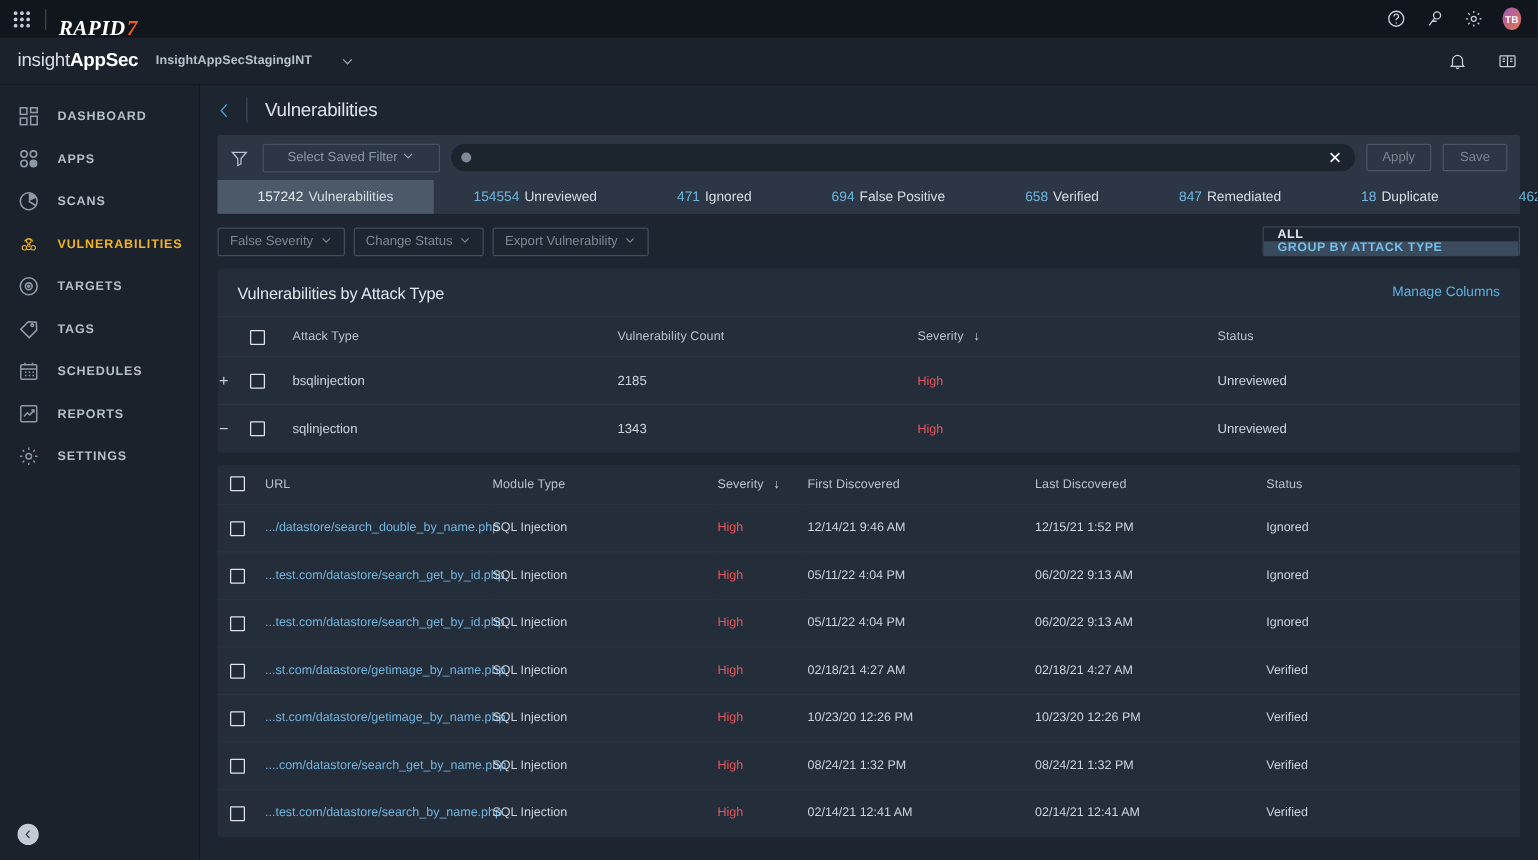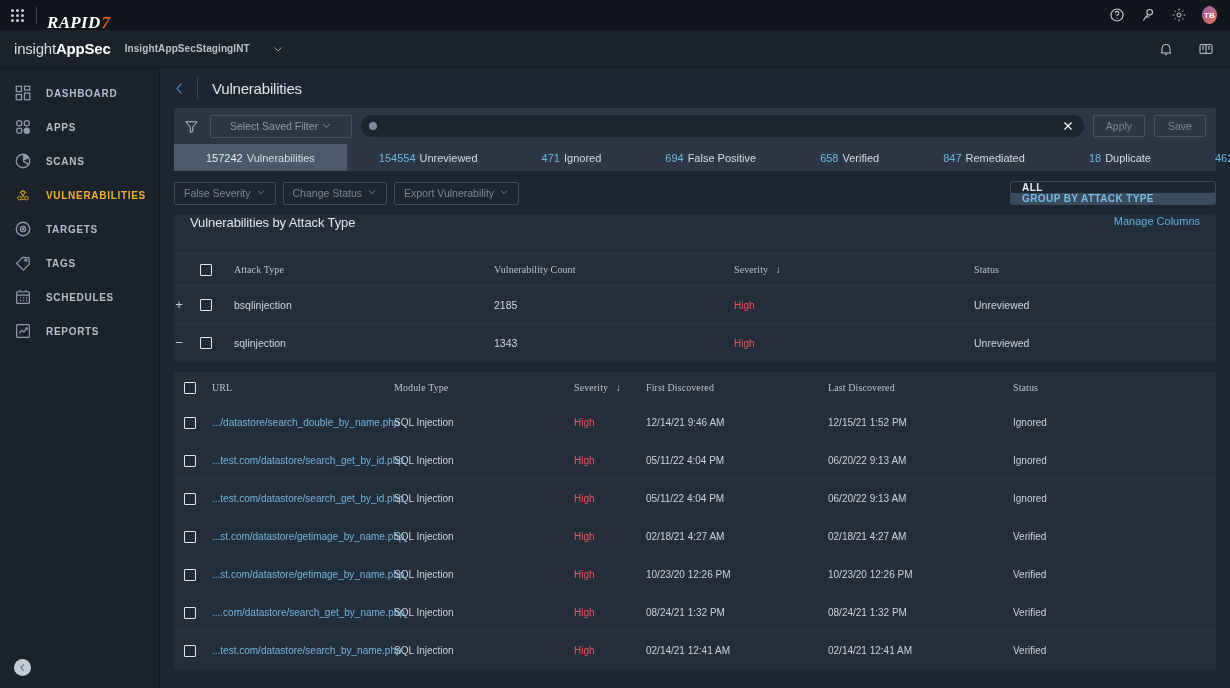--- a/index.html
+++ b/index.html
@@ -135,30 +135,30 @@
     border: 1px solid #3c4654; border-radius: 2px; overflow: hidden; flex-direction: column;
   }
   .gseg {
     display: flex; align-items: center; padding: 0 11px; font-size: 10px;
     font-weight: bold; letter-spacing: 0.4px; color: #e2e8ee; cursor: pointer;
   }
   .gseg.active { background: #3a4b5d; color: #76bde8; }
 
   
   .panel { background: #242d3a; border-radius: 2px; }
-  .panel-head { height: 38px; display: flex; padding: 0 16px; }
+  .panel-head { height: 38px; display: flex; align-items: center; padding: 0 16px; }
   .panel-title { font-size: 13px; color: #e0e6ed; letter-spacing: -0.1px; }
   .manage-cols { margin-left: auto; font-size: 11px; color: #5fb0de; cursor: pointer; }
 
   
   table { width: 100%; border-collapse: collapse; table-layout: fixed; }
   .grp-table th, .grp-table td, .det-table th, .det-table td { text-align: left; }
   .grp-table thead th, .det-table thead th {
     font-size: 10px; font-weight: normal; color: #b9c2cc; height: 32px;
-    padding: 0; letter-spacing: 0.1px; font-family: Liberation Serif, serif;
+    padding: 0; letter-spacing: 0.1px;
   }
   .grp-table tbody tr { border-top: 1px solid #2e3744; }
   .grp-table thead tr { border-top: 1px solid #2e3744; }
   .grp-table tbody td { height: 38px; font-size: 10.5px; color: #cdd5de; padding: 0; }
   .det-table tbody tr { border-top: 1px solid #2a3340; }
   .det-table tbody td { height: 38px; font-size: 10px; color: #cbd3dc; padding: 0; }
   .det-table thead tr { border-bottom: 1px solid #2a3340; }
 
   .cb {
     width: 12px; height: 12px; border: 1.5px solid #dfe5eb; border-radius: 1px;
@@ -335,20 +335,29 @@
         <span class="nico">
           <svg viewBox="0 0 24 24" fill="none" stroke="currentColor" stroke-width="1.6">
               <rect x="3.5" y="3.5" width="17" height="17" rx="1.2"></rect>
               <path d="M7 15l3.5-4 2.7 2.3L17.5 8"></path>
               <path d="M14.7 8h2.8v2.8"></path>
             </svg>
         </span>
         <span class="nlabel">REPORTS</span>
       </div>
 
+      <div class="nav-item">
+        <span class="nico">
+          <svg viewBox="0 0 24 24" fill="none" stroke="currentColor" stroke-width="1.5">
+              <circle cx="12" cy="12" r="3"></circle>
+              <path d="M12 2.6v2.6M12 18.8v2.6M21.4 12h-2.6M5.2 12H2.6M18.6 5.4l-1.8 1.8M7.2 16.8l-1.8 1.8M18.6 18.6l-1.8-1.8M7.2 7.2L5.4 5.4"></path>
+            </svg>
+        </span>
+        <span class="nlabel">SETTINGS</span>
+      </div>
 
       <div class="collapse-btn">
         <svg viewBox="0 0 24 24" width="9" height="9" fill="none" stroke="currentColor" stroke-width="2.6">
             <path d="M15 4l-7 8 7 8"></path>
           </svg>
       </div>
     </div>
 
     <div class="main">
 

